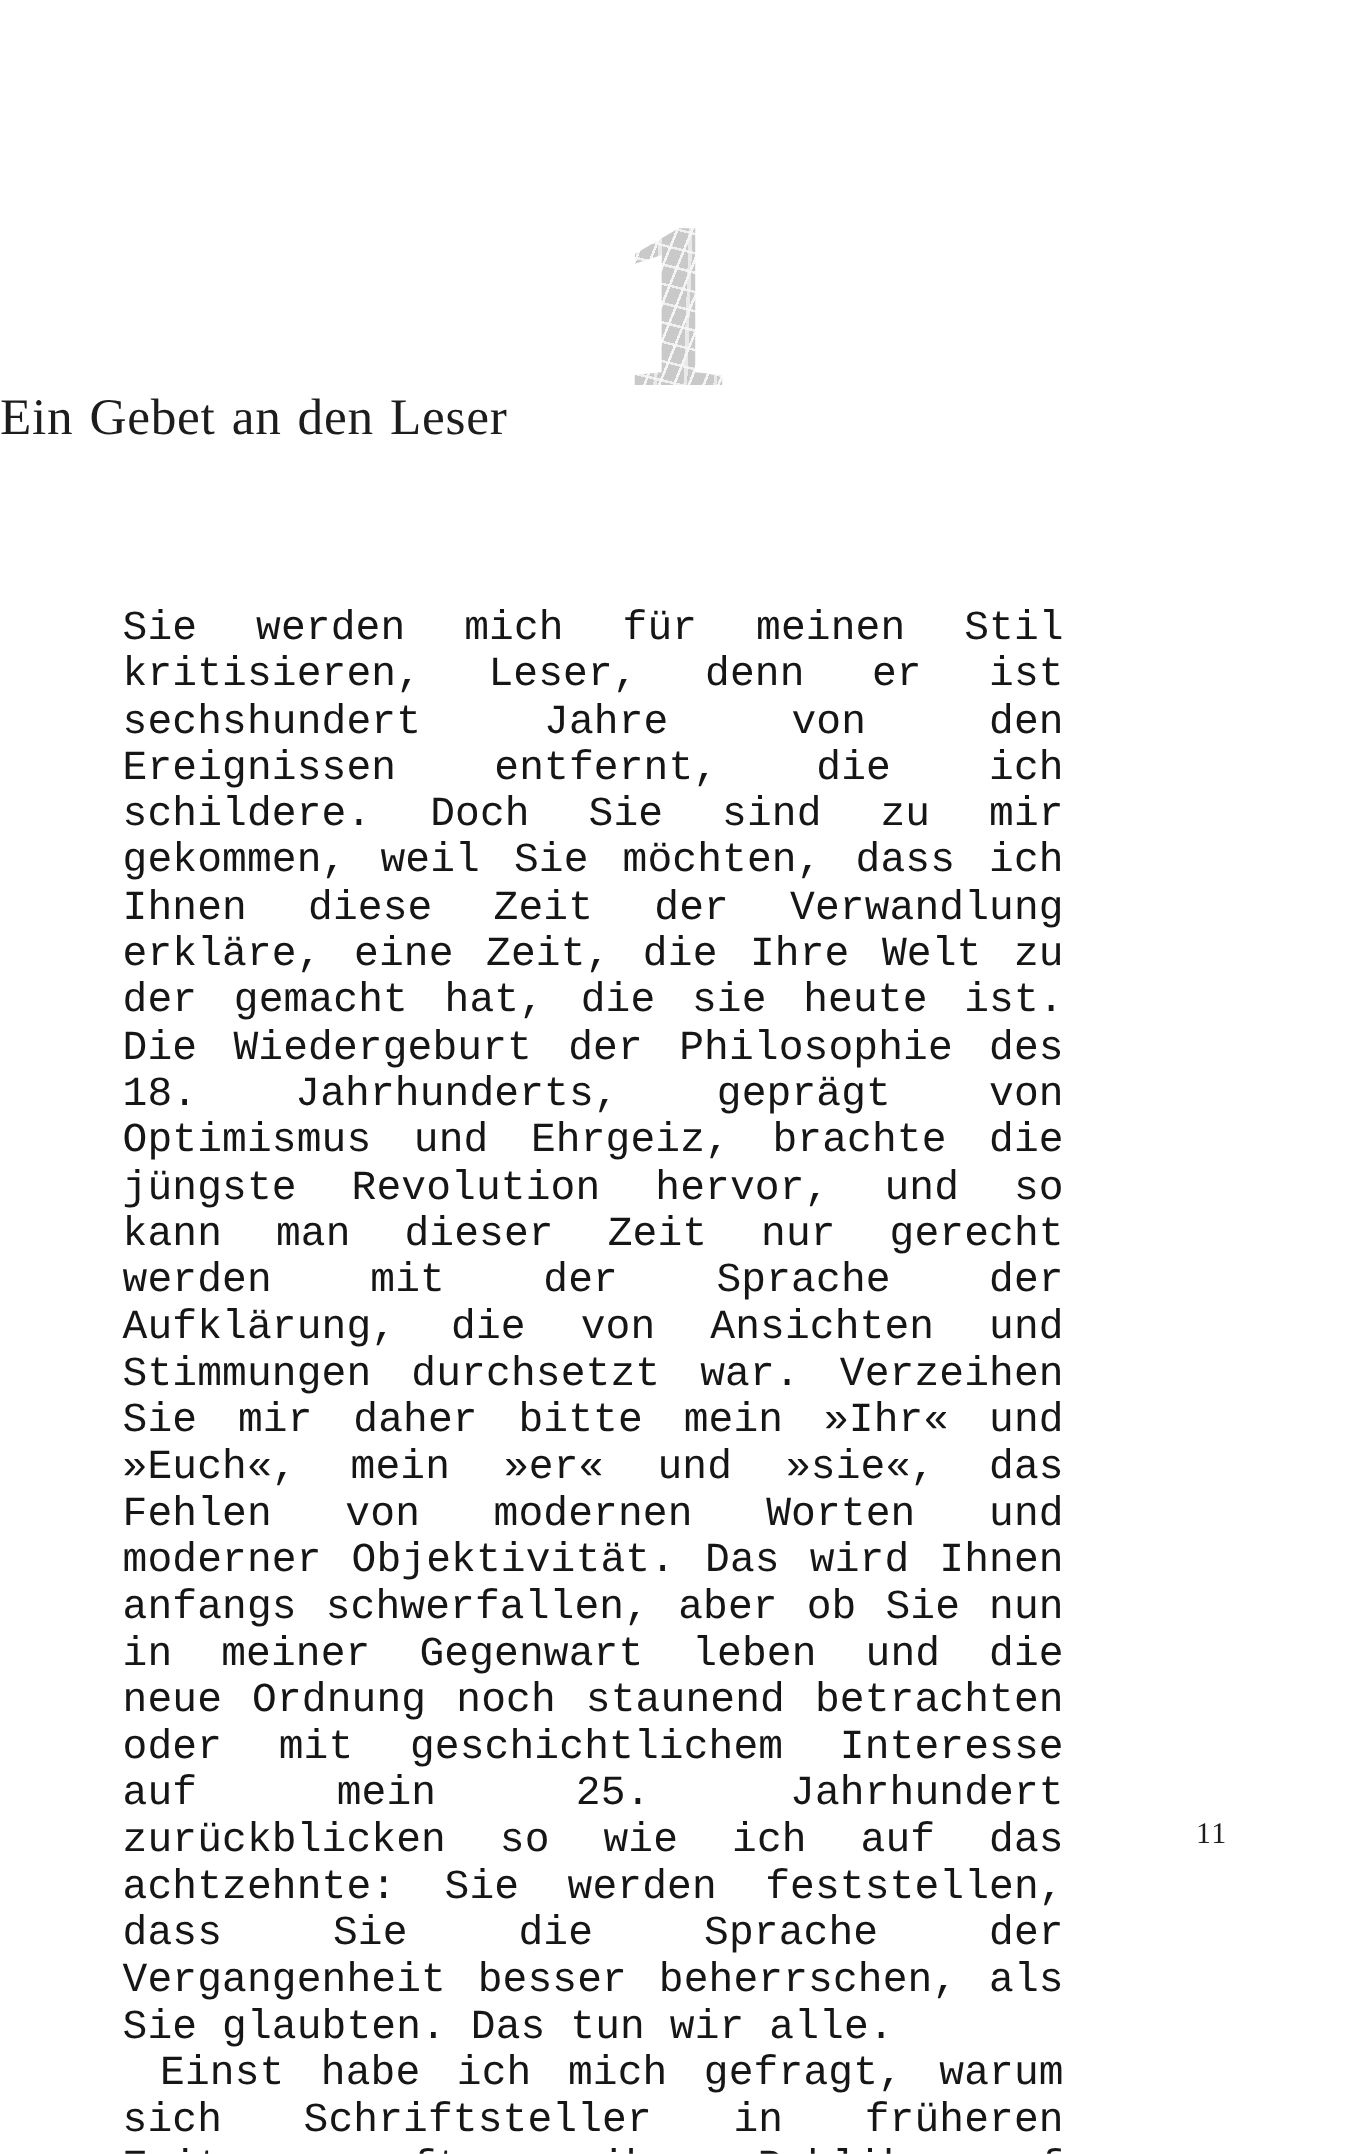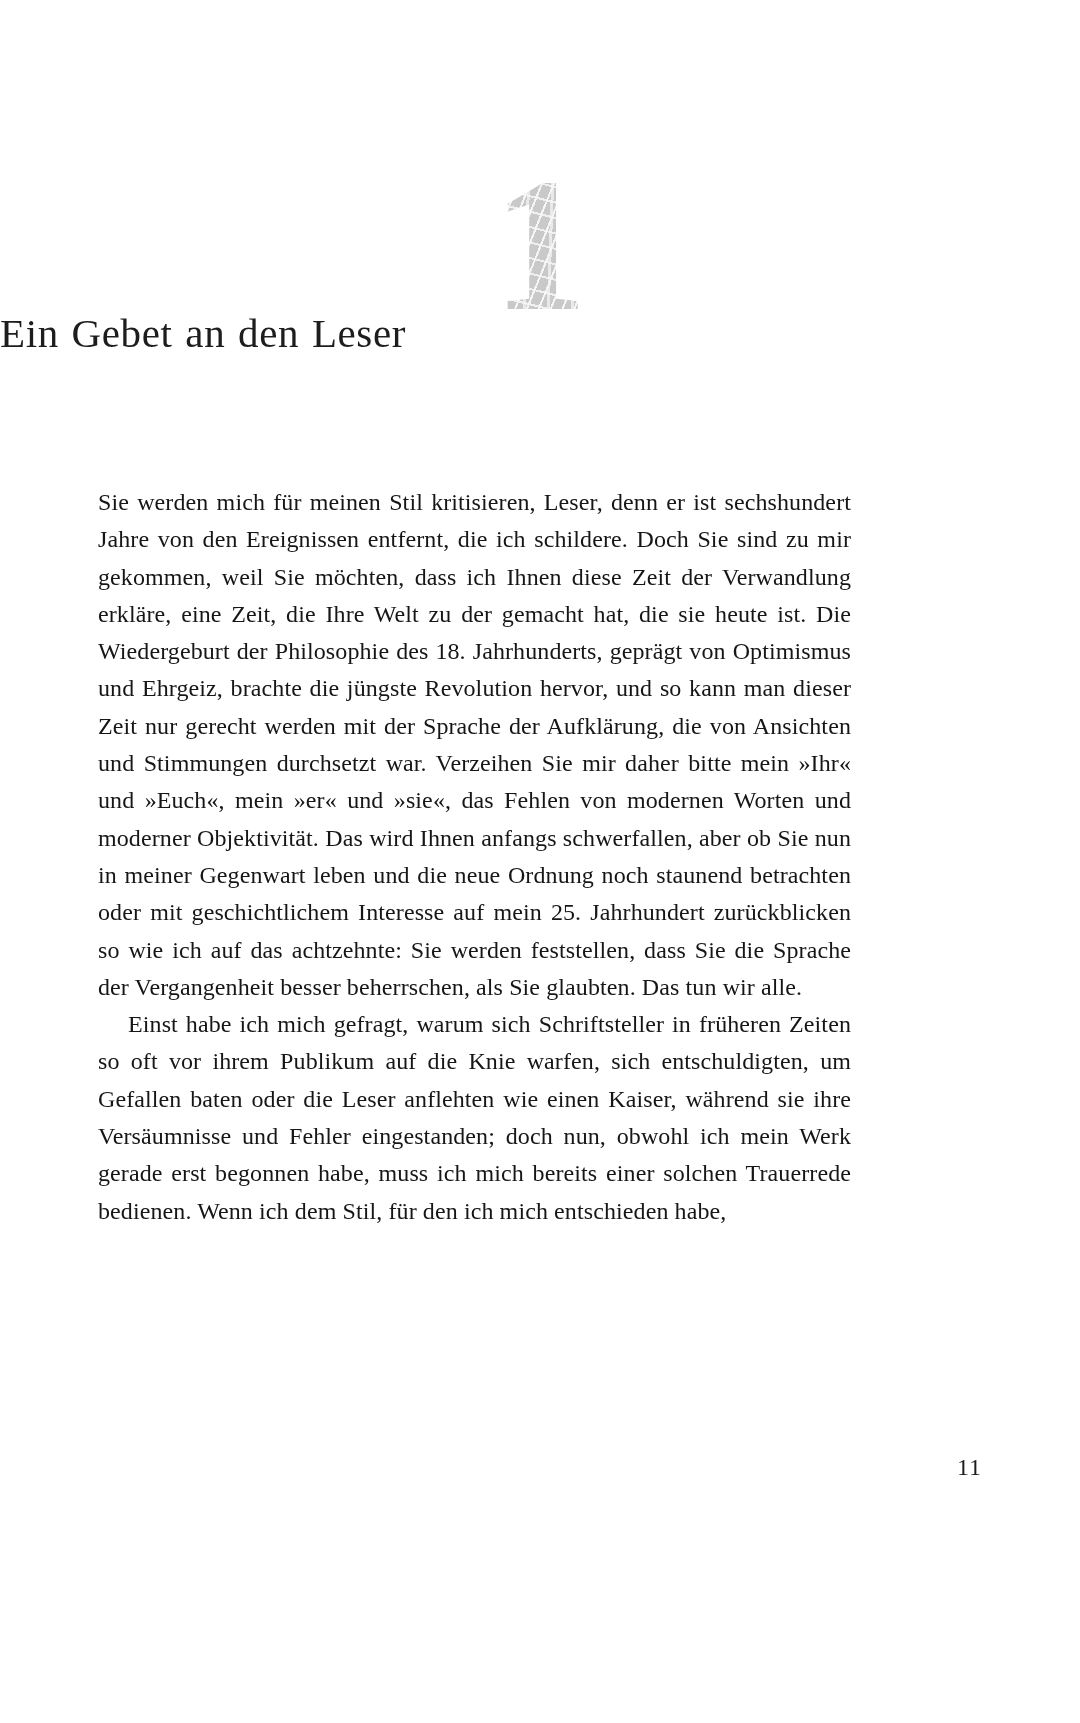--- a/index.html
+++ b/index.html
@@ -105,27 +105,28 @@
   
   .textblock {
     position: absolute;
     left: 98px;
     top: 484px;
     width: 753px;
   }
 
   .para {
     margin: 0;
-    font-size: 24px;
+    font-size: 33px;
     line-height: 37.3px;
     text-align: justify;
     text-justify: inter-word;
     hyphens: none;
     color: #161616;
     letter-spacing: 0.1px;
+    font-family: Liberation Mono, monospace;
   }
   .para + .para {
     text-indent: 30px;
   }
 
   
   .folio {
     position: absolute;
     right: 98px;
     top: 1455px;

